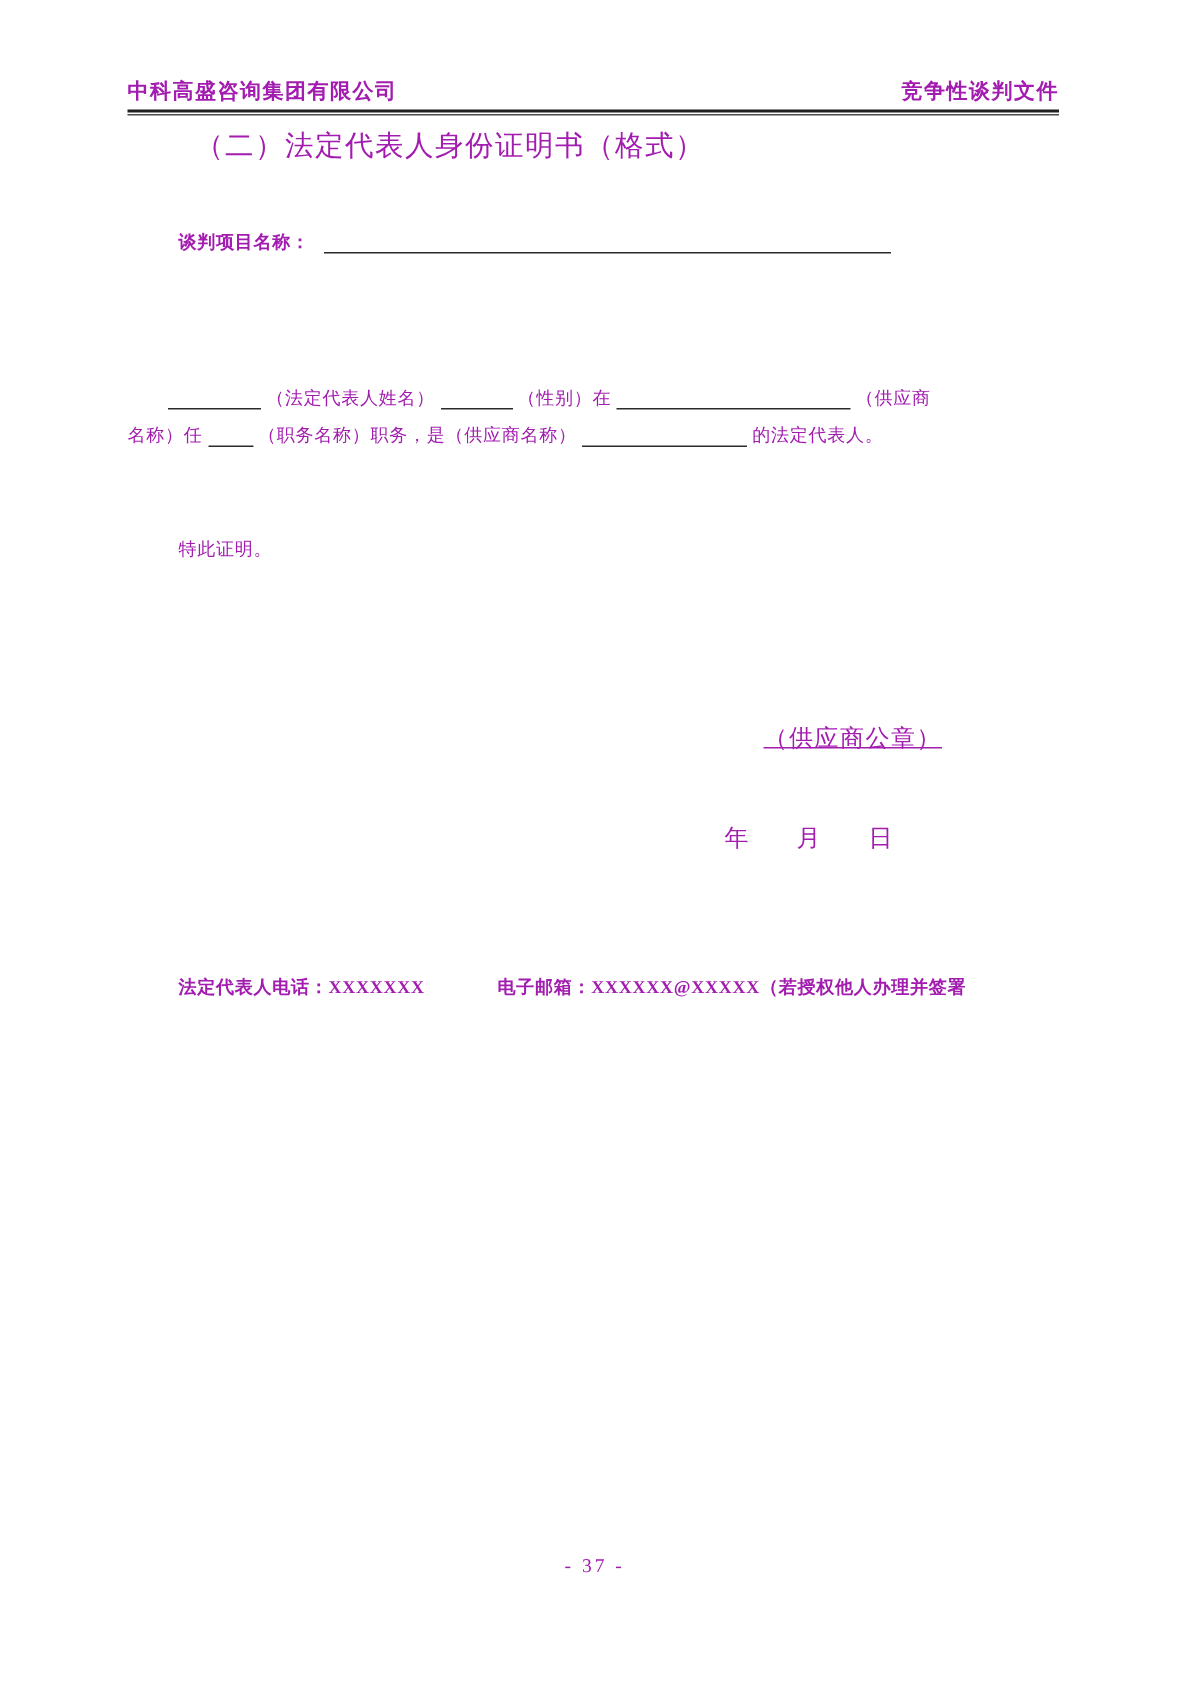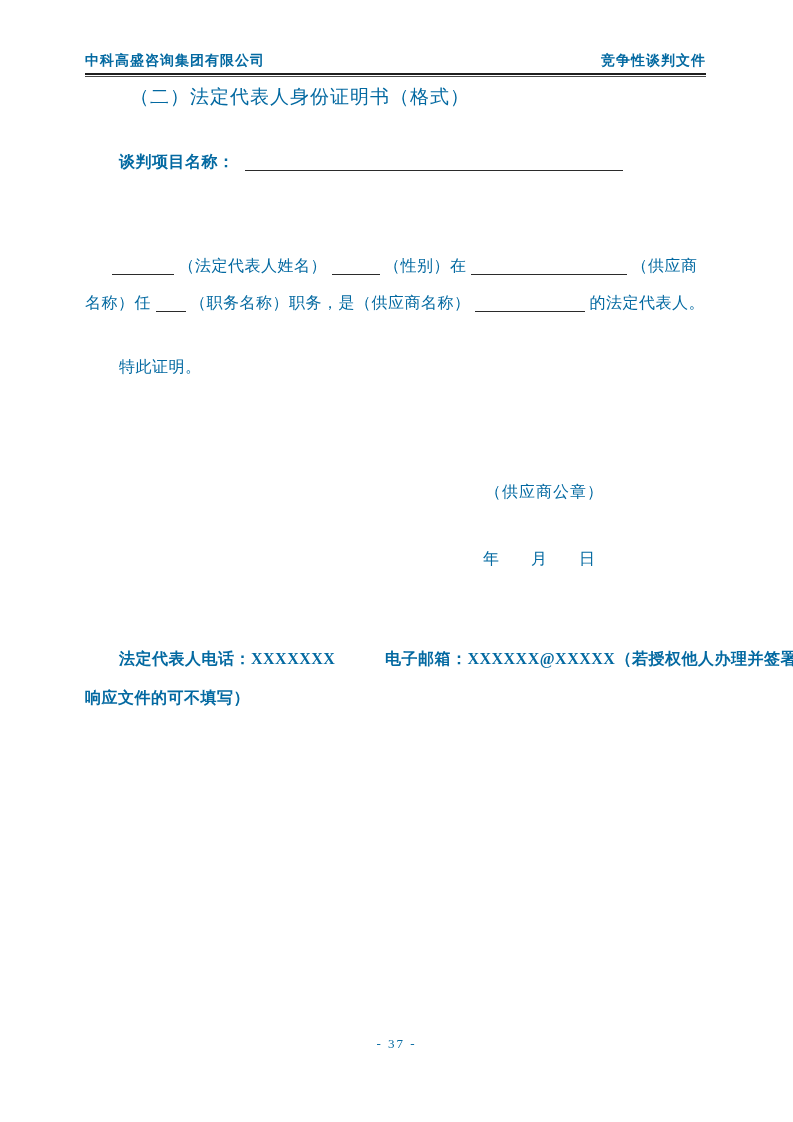--- a/index.html
+++ b/index.html
@@ -6,21 +6,21 @@
     margin: 0;
     padding: 0;
     background: #ffffff;
   }
   .page {
     position: relative;
     width: 793px;
     height: 1122px;
     background: #ffffff;
     font-family: "Liberation Serif", "DejaVu Serif", serif;
-    color: #0369a1;
+    color: #a21caf;
     overflow: hidden;
   }
   .abs { position: absolute; }
 
   
   .header-row {
     left: 85px;
     right: 87px;
     top: 52px;
     display: flex;
@@ -46,37 +46,37 @@
     top: 84px;
     font-size: 19px;
     font-weight: normal;
     letter-spacing: 1px;
   }
 
   
   .line {
     left: 85px;
     right: 87px;
-    font-size: 16px;
+    font-size: 12px;
     line-height: 21px;
     letter-spacing: 0.5px;
     white-space: nowrap;
   }
   .bold { font-weight: bold; }
 
   .blank {
     display: inline-block;
     height: 17px;
     vertical-align: -4px;
     border-bottom: 1.5px solid #2b2b2b;
   }
 
   .indent-2 { padding-left: 34px; }
 
-  .seal-line   { left: 485px; top: 482px; font-size: 16px; letter-spacing: 1px; }
+  .seal-line   { left: 509px; top: 482px; font-size: 16px; letter-spacing: 1px; text-decoration: underline; }
   .date-line   { left: 483px; top: 549px; font-size: 16px; text-align: right; }
 
   .email-part { margin-left: 45px; }
 
   .footer {
     left: 0;
     right: 0;
     top: 1036px;
     text-align: center;
     font-size: 13px;
@@ -104,37 +104,36 @@
 
   <div class="abs line" style="top:255px;">
     <span class="blank" style="width:62px; margin-left:27px;"></span>
     <span>（法定代表人姓名）</span>
     <span class="blank" style="width:48px;"></span>
     <span>（性别）在</span>
     <span class="blank" style="width:156px;"></span>
     <span>（供应商</span>
   </div>
 
-  <div class="abs line" style="top:292px;">
+  <div class="abs line" style="top:280px;">
     <span>名称）任</span>
     <span class="blank" style="width:30px;"></span>
     <span>（职务名称）职务，是（供应商名称）</span>
     <span class="blank" style="width:110px;"></span>
     <span>的法定代表人。</span>
   </div>
 
   <div class="abs line indent-2" style="top:356px;">特此证明。</div>
 
   <div class="abs seal-line">（供应商公章）</div>
 
   <div class="abs date-line">年　　月　　日</div>
 
   <div class="abs line bold indent-2" style="top:648px;">
     <span>法定代表人电话：XXXXXXX</span>
     <span class="email-part">电子邮箱：XXXXXX@XXXXX（若授权他人办理并签署</span>
   </div>
 
-  <div class="abs line bold" style="top:687px;">响应文件的可不填写）</div>
 
 
   <div class="abs footer">- 37 -</div>
 
 </div>
 
 </body></html>

